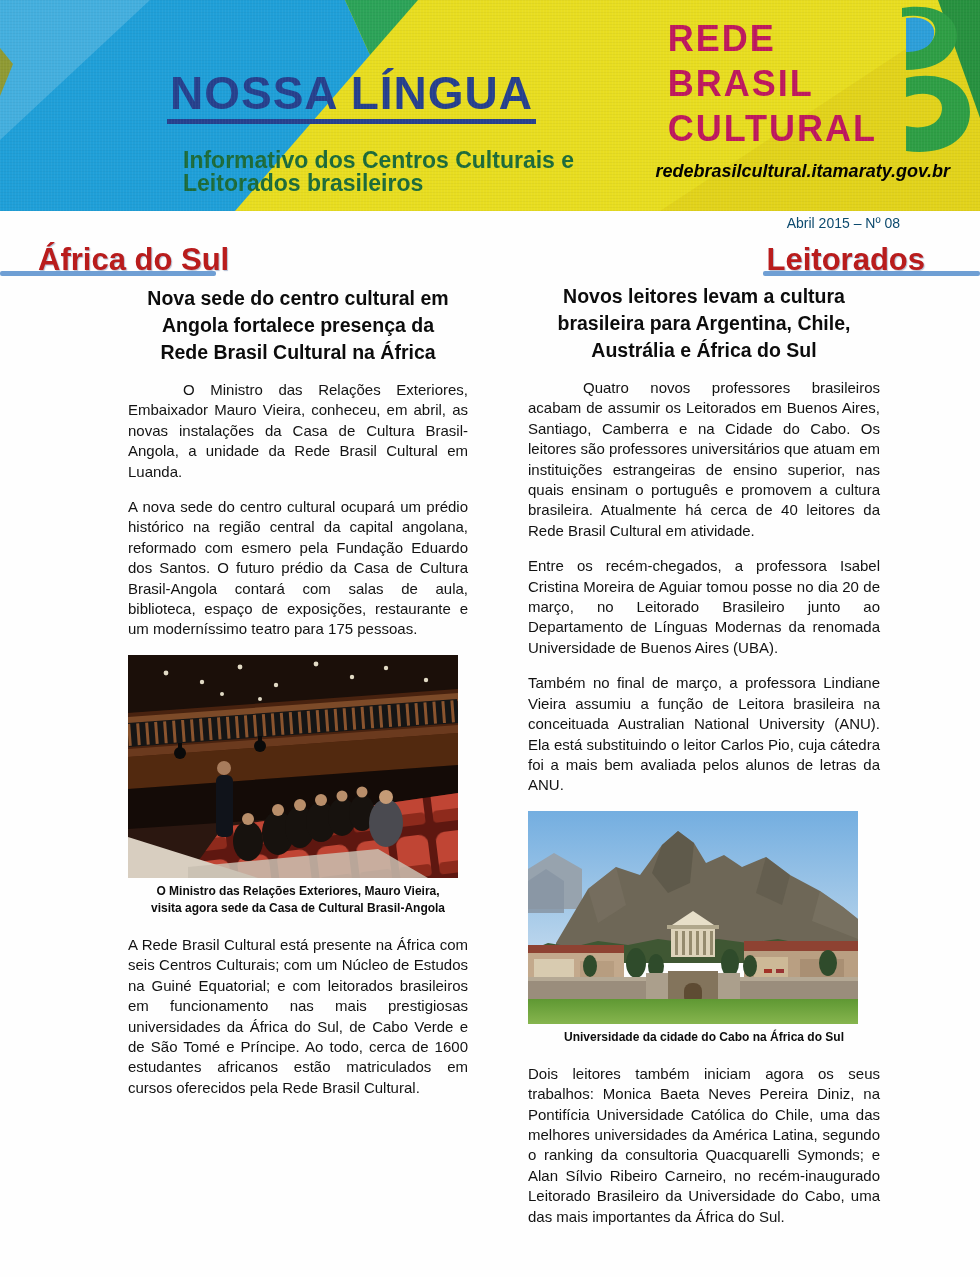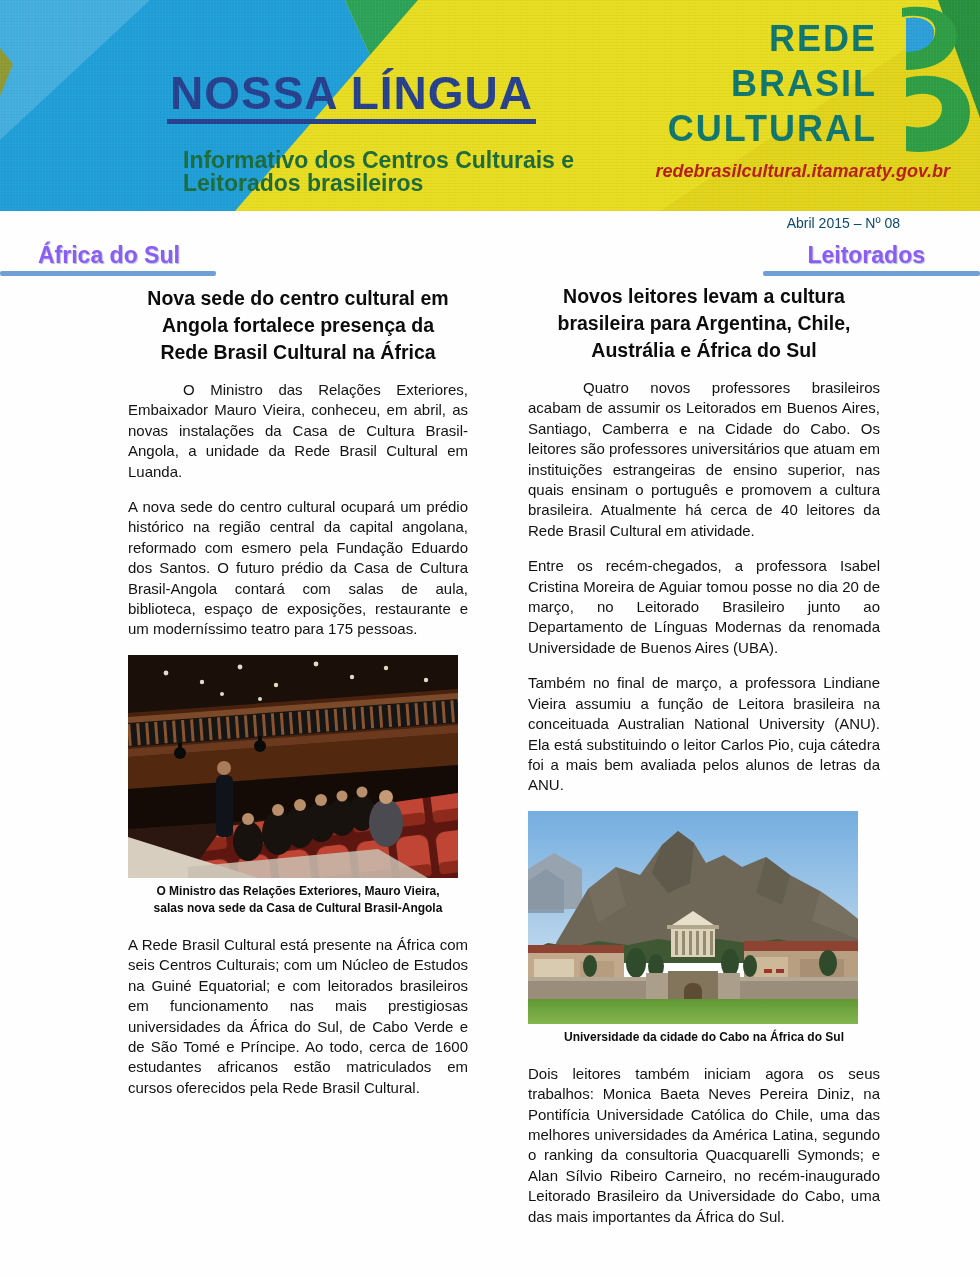--- a/index.html
+++ b/index.html
@@ -28,39 +28,39 @@
     position:absolute; left:167px; top:70px;
     font-family:Liberation Sans, sans-serif; font-weight:bold;
     font-size:46px; letter-spacing:1px; color:#26408d;
     border-bottom:5px solid #26408d; padding:0 3px 3px 3px; line-height:1.0;
   }
   .mast-sub {
     position:absolute; left:183px; top:149px;
     font-size:23px; font-weight:bold; color:#1c6b3a; line-height:23px;
   }
   .brand {
-    position:absolute; right:103px; top:16px; text-align:right;
+    position:absolute; right:103px; top:16px; 
     font-size:36px; font-weight:bold; letter-spacing:2px;
-    color:#0f766e; line-height:45px;
+    color:#be185d; line-height:45px;
   }
   .brand-url {
     position:absolute; right:30px; top:161px;
-    font-size:18px; font-style:italic; font-weight:bold; color:#b91c1c;text-align:center;
+    font-size:18px; font-style:italic; font-weight:bold; color:#000000;text-align:center;
   }
   .logo-b { position:absolute; right:8px; top:4px; width:92px; height:150px; }
 
   
   .issue-line {
     position:absolute; top:215px; right:80px;
     font-size:14px; font-weight:normal; color:#0c4a6e;
   }
 
   
   .section-label {
-    position:absolute; top:242px; font-size:23px; font-weight:bold; color:#8b5cf6;
+    position:absolute; top:242px; font-size:31px; font-weight:bold; color:#b91c1c;
     text-shadow:1px 1px 1px rgba(40,70,130,.35);
   }
   .section-left-label  { left:38px; }
   .section-right-label { right:55px; }
   .rule { position:absolute; top:271px; height:5px; background:#6f9fd4; border-radius:2px; }
   .rule-left  { left:0; width:216px; }
   .rule-right { left:763px; width:217px; }
 
   
   .col { position:absolute; }
@@ -193,21 +193,21 @@
         </g>
         <ellipse cx="258" cy="168" rx="17" ry="24" fill="#4a4a50"></ellipse>
         <circle cx="258" cy="142" r="7" fill="#c59b76"></circle>
 
         <rect x="88" y="120" width="17" height="62" rx="6" fill="#10131a"></rect>
         <circle cx="96" cy="113" r="7" fill="#a87c5c"></circle>
       </svg>
     </div>
     <div class="caption">
       <div>O Ministro das Relações Exteriores, Mauro Vieira,</div>
-      <div>salas nova sede da Casa de Cultural Brasil-Angola</div>
+      <div>visita agora sede da Casa de Cultural Brasil-Angola</div>
     </div>
 
     <p class="para">A Rede Brasil Cultural está presente na África com seis Centros Culturais; com um Núcleo de Estudos na Guiné Equatorial; e com leitorados brasileiros em funcionamento nas mais prestigiosas universidades da África do Sul, de Cabo Verde e de São Tomé e Príncipe. Ao todo, cerca de 1600 estudantes africanos estão matriculados em cursos oferecidos pela Rede Brasil Cultural.</p>
   </div>
 
   <div class="col col-right">
     <h2 class="article-title">
       <div>Novos leitores levam a cultura</div>
       <div>brasileira para Argentina, Chile,</div>
       <div>Austrália e África do Sul</div>

